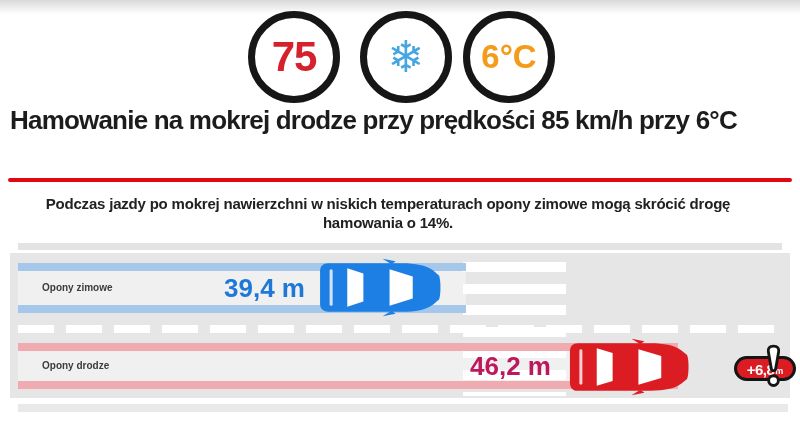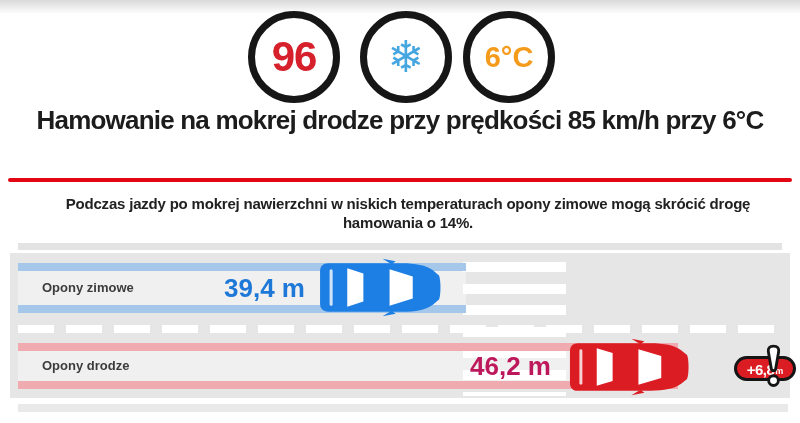--- a/index.html
+++ b/index.html
@@ -11,29 +11,29 @@
   
   .top-fade{left:0;top:0;width:800px;height:14px;
     background:linear-gradient(to bottom,#d9d9d9,#ffffff);}
   
   .circle{
     width:92px;height:92px;border:7px solid #161616;border-radius:50%;
     box-sizing:border-box;background:#fff;display:flex;align-items:center;justify-content:center;
   }
   .speed-text{color:#d6202b;font-size:42px;font-weight:bold;letter-spacing:-1px;}
   .snow-text{color:#46a6e0;font-size:44px;line-height:44px;font-family:"DejaVu Sans",sans-serif;}
-  .temp-text{color:#f59b1b;font-size:29px;font-weight:bold;}
+  .temp-text{color:#f59b1b;font-size:33px;font-weight:bold;}
   
   .title{
-    left:10px;top:104px;width:780px;text-align:center;color:#1c1c1c;
+    left:10px;top:104px;width:780px;text-align:left;color:#1c1c1c;
     font-size:26px;line-height:33px;font-weight:bold;letter-spacing:-0.8px;
   }
   .red-rule{left:8px;top:178px;width:784px;height:4px;background:#e30613;border-radius:2px;}
   .desc{
-    left:28px;top:194px;width:760px;text-align:center;color:#212121;
+    left:8px;top:194px;width:760px;text-align:center;color:#212121;
     font-size:15px;line-height:19px;font-weight:bold;letter-spacing:-0.2px;
   }
   
   .road-edge{background:#e3e3e3;}
   .edge-top{left:18px;top:243px;width:764px;height:7px;}
   .edge-bottom{left:18px;top:404px;width:770px;height:8px;background:#e9e9e9;}
   .road-body{left:10px;top:253px;width:780px;height:145px;background:#e6e6e6;}
   .lane-interior{position:absolute;background:#f0f0f0;}
   .lane1-int{left:8px;top:18px;width:448px;height:34px;}
   .lane2-int{left:8px;top:98px;width:660px;height:30px;}
@@ -43,21 +43,21 @@
   }
   .stripe{position:absolute;height:8px;}
   .stripe-blue{background:#a5c8ea;left:8px;width:448px;}
   .sb1{top:10px;} .sb2{top:52px;}
   .stripe-pink{background:#efabaf;left:8px;width:660px;}
   .sp1{top:90px;} .sp2{top:128px;}
   .center-dash{
     position:absolute;left:8px;top:72px;width:763px;height:8px;
     background:repeating-linear-gradient(to right,#ffffff 0 36px,rgba(255,255,255,0) 36px 48px);
   }
-  .lane-label{position:absolute;left:32px;font-size:13px;font-weight:bold;color:#3c3c3c;line-height:16px;}
+  .lane-label{position:absolute;left:32px;font-size:10px;font-weight:bold;color:#3c3c3c;line-height:16px;}
   .lab1{top:27px;} .lab2{top:105px;}
   .dist{position:absolute;width:140px;text-align:right;font-size:26px;font-weight:bold;line-height:22px;}
   .dist-winter{left:155px;top:24px;color:#1e78d7;}
   .dist-summer{left:401px;top:102px;color:#be185d;}
   .car{position:absolute;}
   .car-winter{left:305px;top:5px;width:131px;height:59px;}
   .car-summer{left:555px;top:85px;width:129px;height:58px;}
   .car-winter svg,.car-summer svg{width:100%;height:100%;display:block;}
   .fill-blue{fill:#1d7fe3;} .fill-red{fill:#dc1c23;}
   
@@ -72,21 +72,21 @@
   .diff-exc svg{width:100%;height:100%;display:block;}
 </style>
 </head>
 <body>
 
 <div class="stage">
 
   <div class="abs top-fade"></div>
 
   <div class="abs circle" style="left:248px;top:11px;">
-    <span class="speed-text">96</span>
+    <span class="speed-text">75</span>
   </div>
   <div class="abs circle" style="left:360px;top:11px;">
     <span class="snow-text">❄</span>
   </div>
   <div class="abs circle" style="left:463px;top:11px;">
     <span class="temp-text">6°C</span>
   </div>
 
   <div class="abs title">Hamowanie na mokrej drodze przy prędkości 85 km/h przy 6°C</div>
   <div class="abs red-rule"></div>

